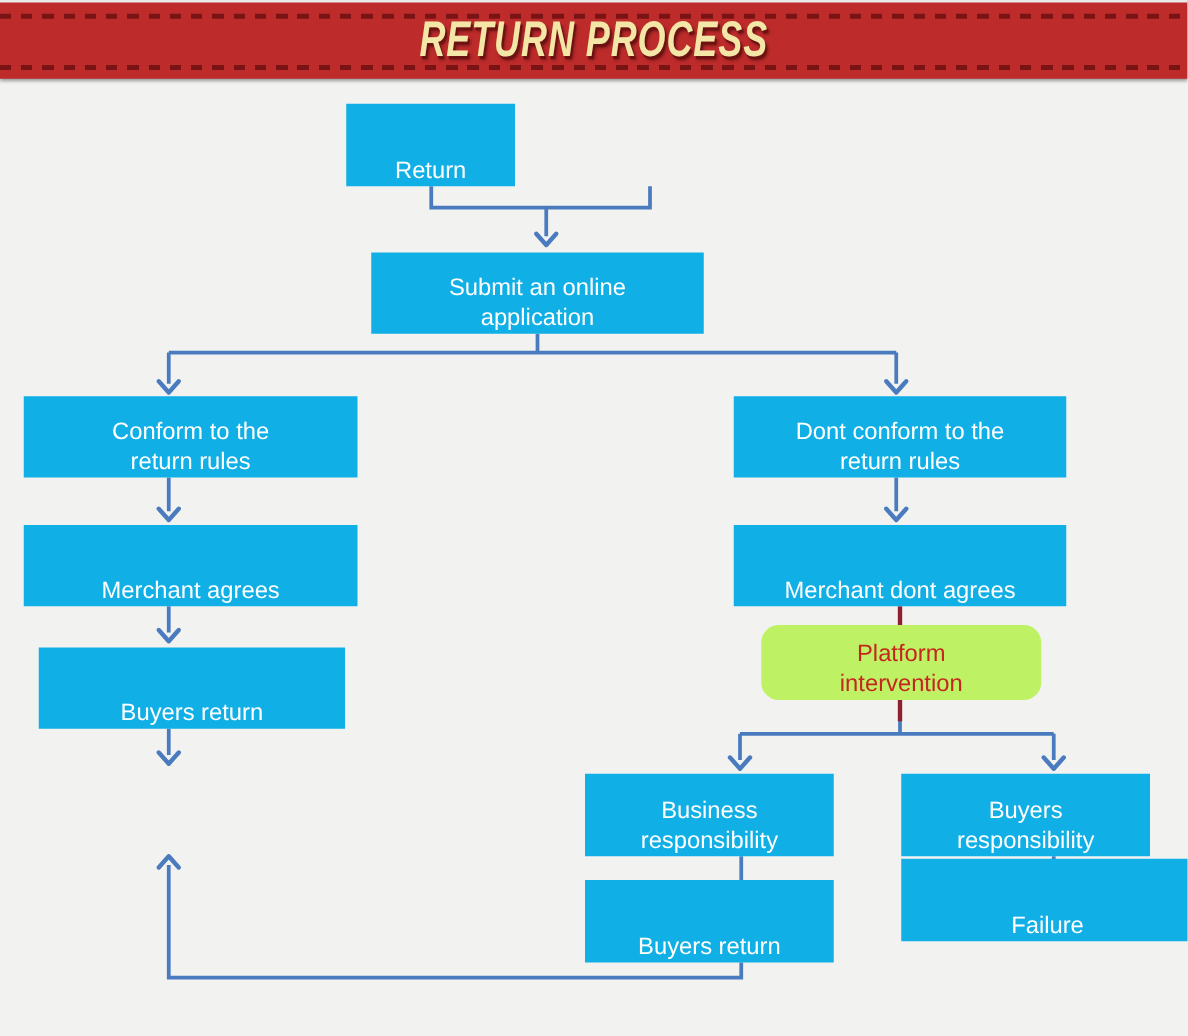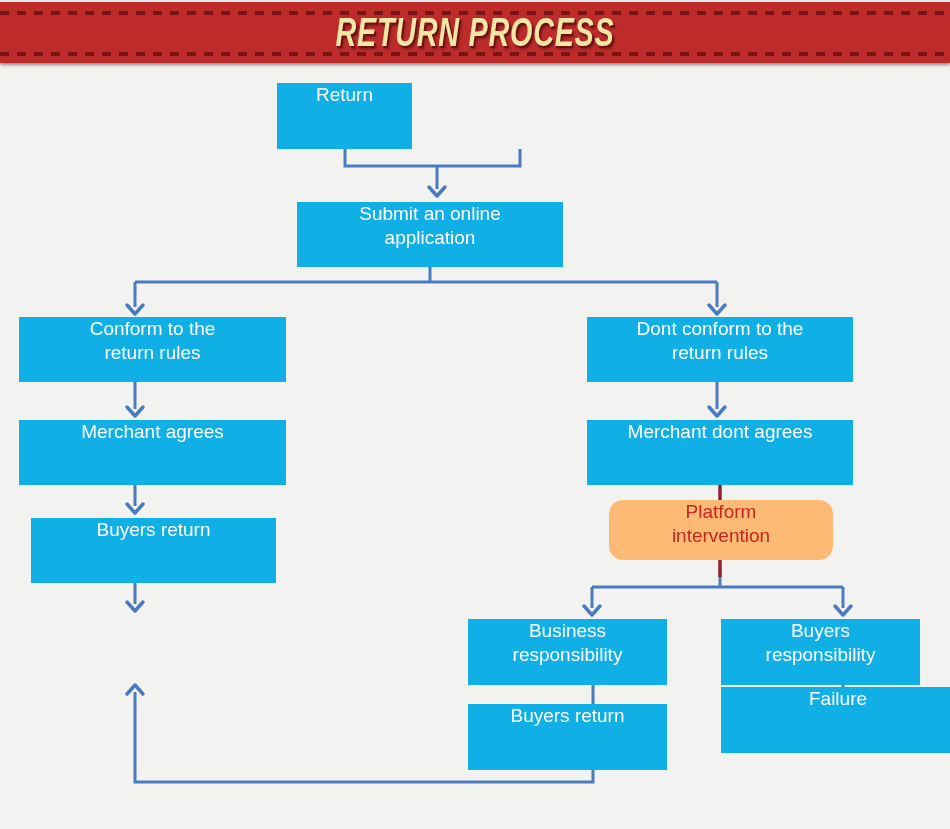--- a/index.html
+++ b/index.html
@@ -62,30 +62,30 @@
     position: absolute;
     left: 0; top: 0;
   }
 
   
   .node {
     position: absolute;
     background: #10AFE6;
     color: #FFFFFF;
     display: flex;
-    align-items: flex-start;
+    align-items: flex-end;
     justify-content: center;
     text-align: center;
     font-size: 19px;
     line-height: 1.26;
     white-space: pre-line;
     box-sizing: border-box;
   }
   .node.highlight {
-    background: #fdba74;
+    background: #bef264;
     color: #C5261F;
     border-radius: 14px;
   }
 </style>
 </head>
 <body>
 
 <div class="banner">
   <div class="stitch top"></div>
   <div class="stitch bottom"></div>

